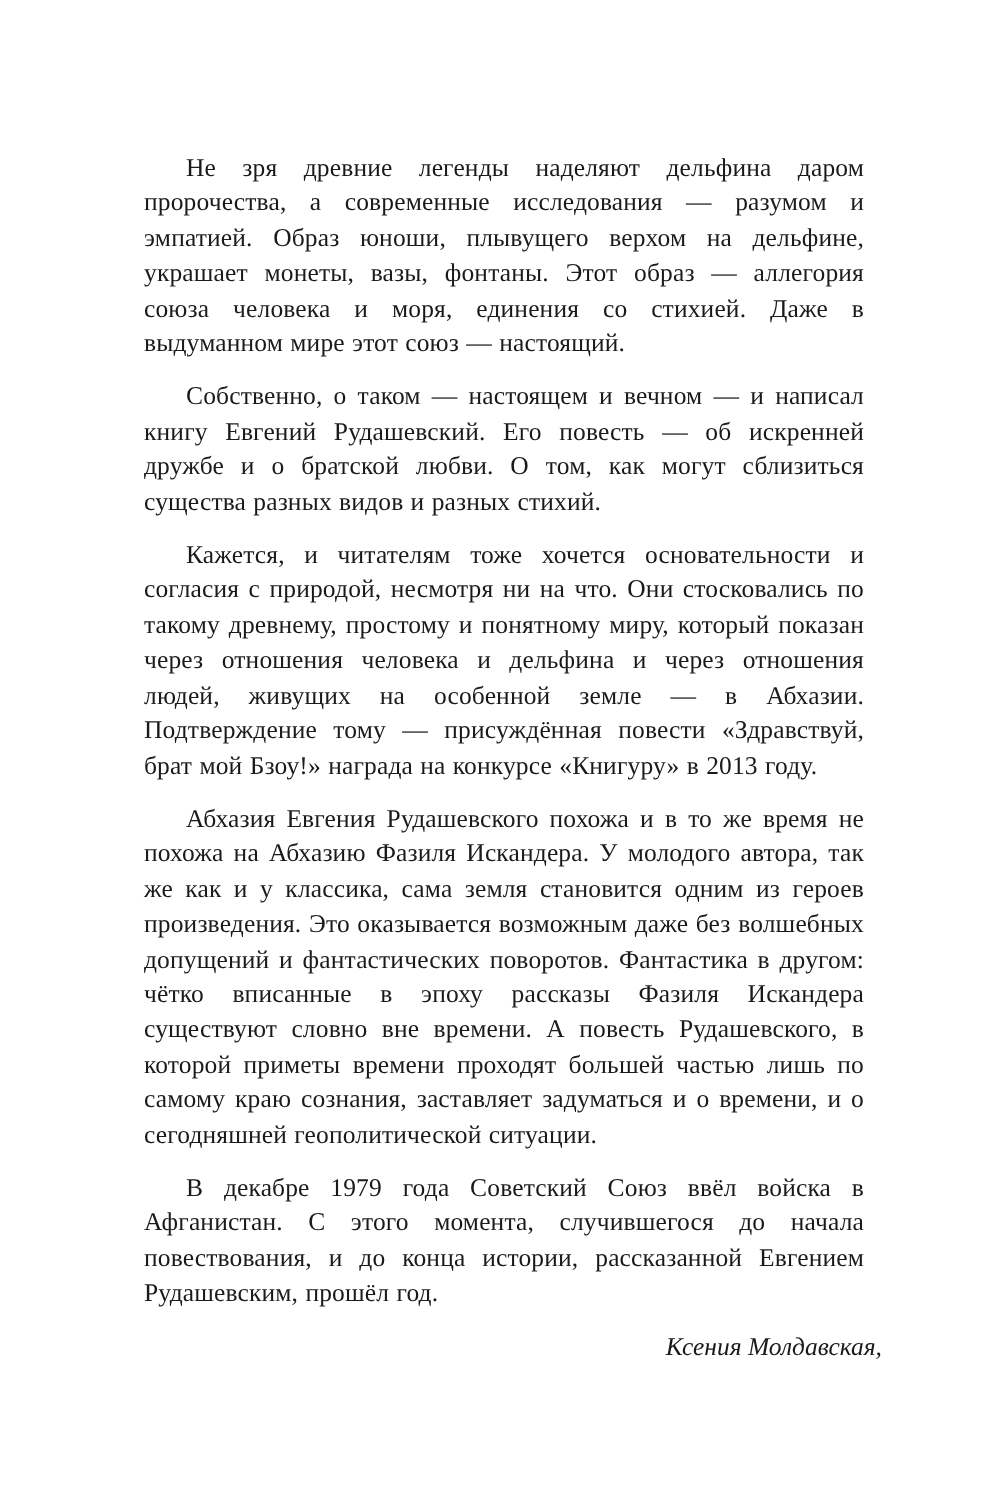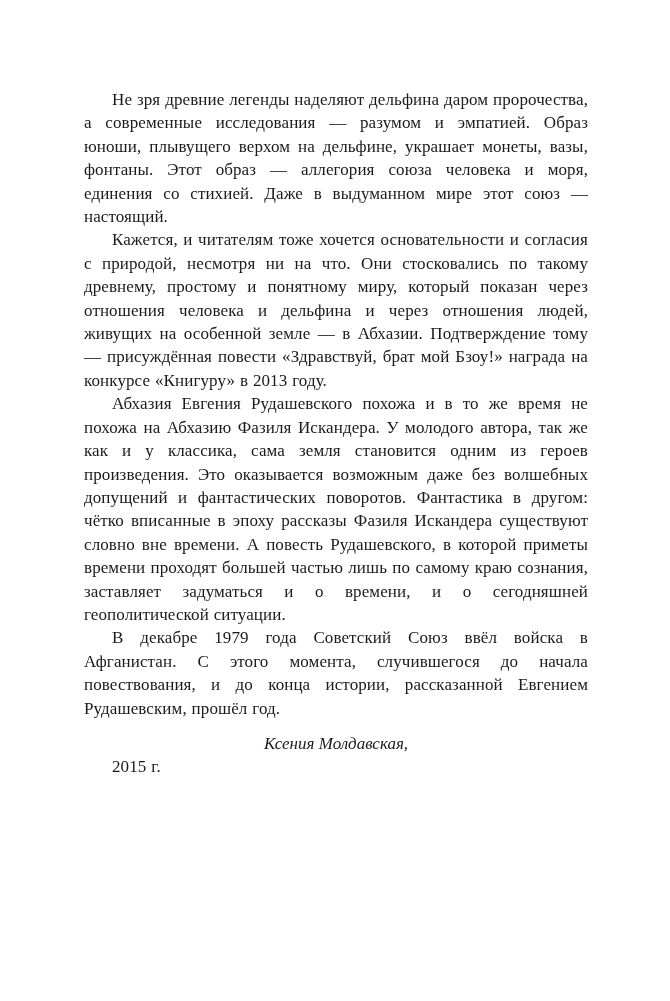--- a/index.html
+++ b/index.html
@@ -19,34 +19,34 @@
     position: absolute;
     top: 0;
     left: 0;
     width: 670px;
     height: 1001px;
     background: #ffffff;
     box-sizing: border-box;
     padding: 88px 82px 0 84px;
   }
   .text-block p {
-    margin: 0;
+    margin: 12px;
     font-size: 17px;
     line-height: 23.4px;
     text-align: justify;
     text-indent: 28px;
     letter-spacing: 0.1px;
     word-spacing: 0.5px;
   }
   .text-block p.epigraph {
     font-style: italic;
   }
   .signature {
     margin-top: 12px;
-    text-align: center;
+    text-align: right;
     font-style: italic;
     font-size: 17px;
     line-height: 23.4px;
   }
   .signature div {
     margin: 0;
   }
   .year-line {
     margin: 0;
     font-size: 17px;
@@ -55,21 +55,21 @@
     text-indent: 28px;
     font-style: normal;
   }
 </style>
 </head>
 <body>
 
 <div class="book-page">
   <div class="text-block">
     <p>Не зря древние легенды наделяют дельфина даром пророчества, а современные исследования — разумом и эмпатией. Образ юноши, плывущего верхом на дельфине, украшает монеты, вазы, фонтаны. Этот образ — аллегория союза человека и моря, единения со стихией. Даже в выдуманном мире этот союз — настоящий.</p>
+    <p>Собственно, о таком — настоящем и вечном — и написал книгу Евгений Рудашевский. Его повесть — об искренней дружбе и о братской любви. О том, как могут сблизиться существа разных видов и разных стихий.</p>
     <p>Кажется, и читателям тоже хочется основательности и согласия с природой, несмотря ни на что. Они стосковались по такому древнему, простому и понятному миру, который показан через отношения человека и дельфина и через отношения людей, живущих на особенной земле — в Абхазии. Подтверждение тому — присуждённая повести «Здравствуй, брат мой Бзоу!» награда на конкурсе «Книгуру» в 2013 году.</p>
     <p>Абхазия Евгения Рудашевского похожа и в то же время не похожа на Абхазию Фазиля Искандера. У молодого автора, так же как и у классика, сама земля становится одним из героев произведения. Это оказывается возможным даже без волшебных допущений и фантастических поворотов. Фантастика в другом: чётко вписанные в эпоху рассказы Фазиля Искандера существуют словно вне времени. А повесть Рудашевского, в которой приметы времени проходят большей частью лишь по самому краю сознания, заставляет задуматься и о времени, и о сегодняшней геополитической ситуации.</p>
     <p>В декабре 1979 года Советский Союз ввёл войска в Афганистан. С этого момента, случившегося до начала повествования, и до конца истории, рассказанной Евгением Рудашевским, прошёл год.</p>
     <div class="signature">
       <div>Ксения Молдавская,</div>
     </div>
-    <p class="year-line">2015 г.</p>
   </div>
 </div>
 
 </body></html>

